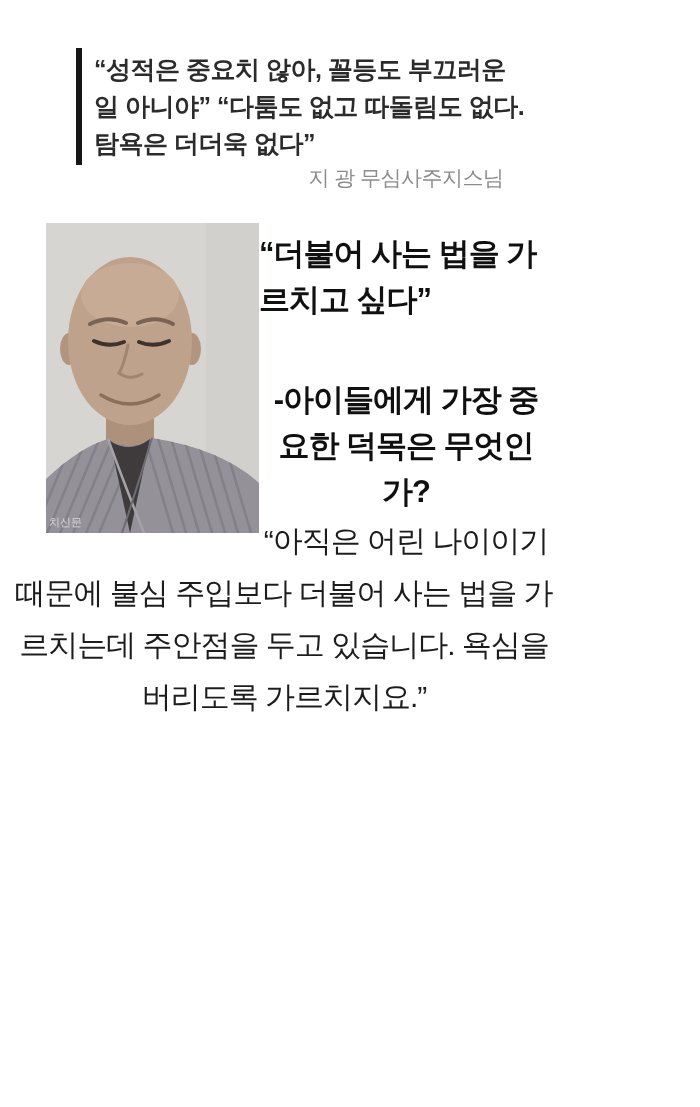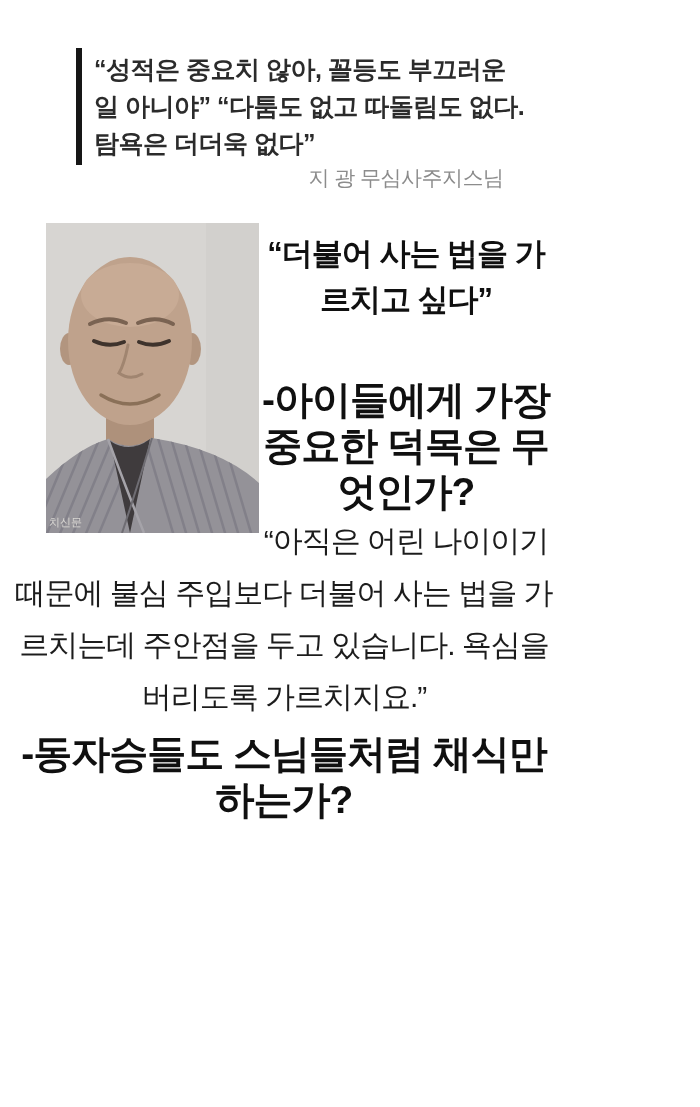--- a/index.html
+++ b/index.html
@@ -47,33 +47,32 @@
     font-size: 21px;
     line-height: 26px;
     letter-spacing: -0.5px;
     color: #8c8c8c;
   }
 
   
   .headline {
     margin-top: 40px;
     padding: 0 15px;
-    text-align: center;
     font-size: 31px;
     font-weight: bold;
     line-height: 46px;
     letter-spacing: -1px;
     color: #101010;
   }
 
   .question {
     margin-top: 6px;
     padding: 0 15px;
     text-align: center;
-    font-size: 39px;
+    font-size: 31px;
     font-weight: bold;
     line-height: 46px;
     letter-spacing: -1px;
     color: #101010;
   }
   .question.q1 { margin-top: 54px; }
   .question.q3 { margin-top: 8px; }
 
   .answer {
     padding: 0 15px;
@@ -150,15 +149,14 @@
   </figure>
 
   <div class="caption">지 광 무심사주지스님</div>
 
   <h2 class="headline">“더불어 사는 법을 가르치고 싶다”</h2>
 
   <p class="question q1">-아이들에게 가장 중요한 덕목은 무엇인가?</p>
   <p class="answer">“아직은 어린 나이이기 때문에 불심 주입보다 더불어 사는 법을 가르치는데 주안점을 두고 있습니다. 욕심을 버리도록 가르치지요.”</p>
 
 
-  <p class="question q3">-동자승들도 스님들처럼 채식만 하는가?</p>
 
 </div>
 
 </body></html>

